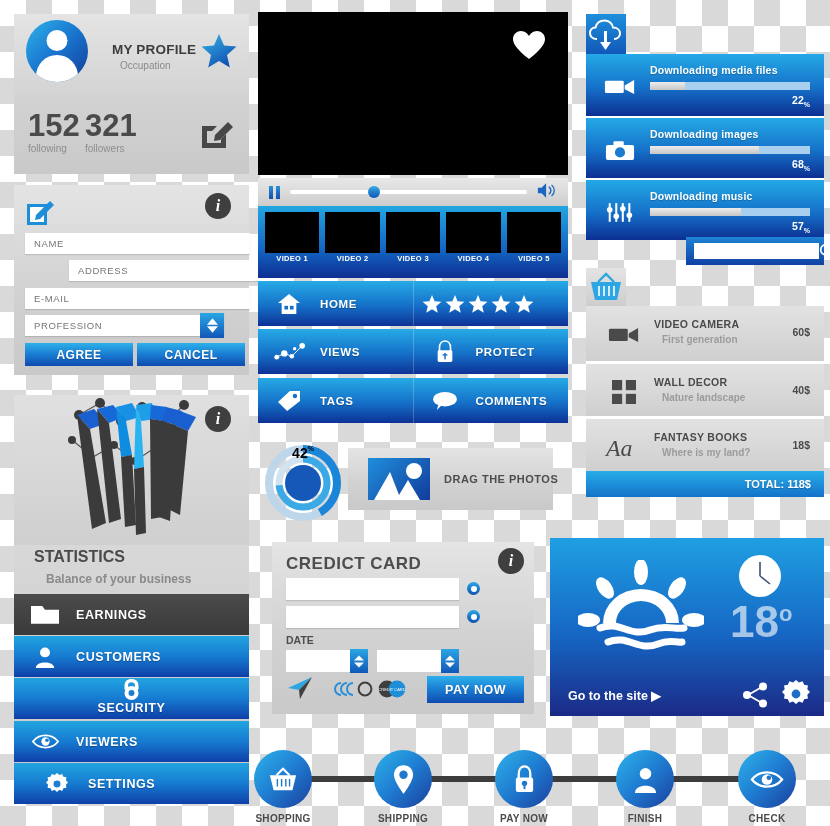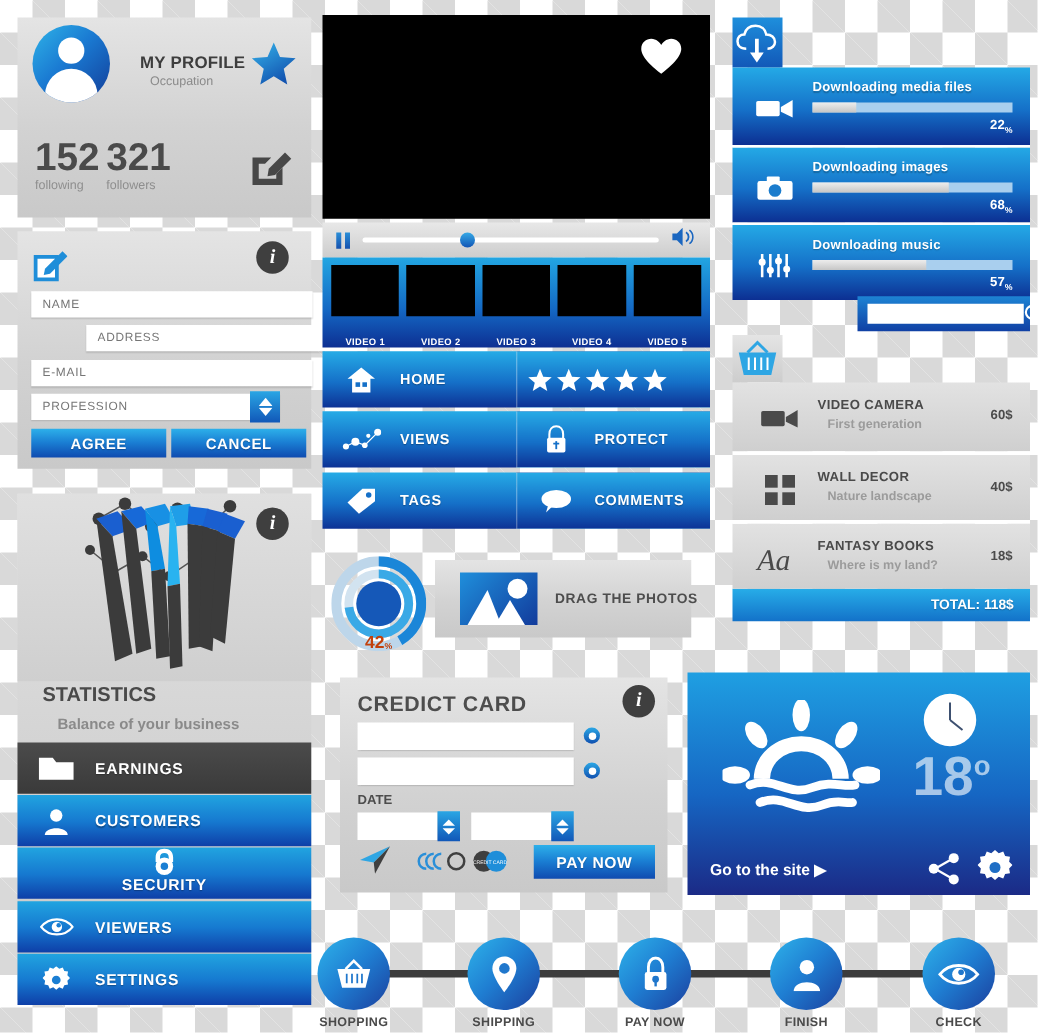--- a/index.html
+++ b/index.html
@@ -94,63 +94,63 @@
   .menu-row {
     width: 235px; height: 41px; display: flex; align-items: center;
     color: #fff; font-size: 12.5px; font-weight: bold; letter-spacing: 0.6px;
     text-shadow: 0 1px 1px rgba(0,0,0,0.3);
   }
   .menu-row .ico { width: 62px; display: flex; justify-content: center; align-items: center; }
   #mr-earnings { left: 14px; top: 594px; background: linear-gradient(180deg, #4b4b4b 0%, #3a3a3a 100%); }
   #mr-customers { left: 14px; top: 636px; }
   #mr-security { left: 14px; top: 678px; flex-direction: column; }
   #mr-viewers { left: 14px; top: 721px; }
-  #mr-settings { left: 14px; top: 763px; }
+  #mr-settings { left: 14px; top: 763px; padding-left: 12px; }
   #video-screen { left: 258px; top: 12px; width: 310px; height: 163px; background: #000; }
   #video-heart { right: 22px; top: 18px; width: 34px; height: 30px; }
   #video-ctrl {
     left: 258px; top: 178px; width: 310px; height: 28px;
     background: linear-gradient(180deg, #e8e8e8 0%, #cdcdcd 100%);
     display: flex; align-items: center; padding: 0 11px;
   }
   #ctrl-pause { display: flex; gap: 3px; }
   #ctrl-pause i { display: block; width: 4px; height: 13px;
     background: linear-gradient(180deg, #2a8fd8, #1550ae); }
   #ctrl-track { flex: 1; height: 4px; background: #fff; margin: 0 10px;
     position: relative; border-radius: 2px; }
   #ctrl-knob { position: absolute; left: 33%; top: -4px; width: 12px; height: 12px;
     border-radius: 50%; background: linear-gradient(180deg, #35a9e6, #1155b5); }
 
   #video-thumbs { left: 258px; top: 206px; width: 310px; height: 72px;
     background: linear-gradient(180deg, #22a6e2 0%, #1468c4 58%, #0d2f92 100%);
     display: flex; padding: 6px 4px 0 4px; }
   .vt { flex: 1; margin: 0 3px; text-align: center; }
   .vt .shot { height: 41px; background: #000; }
-  .vt .lbl { font-size: 7.5px; color: #fff; font-weight: bold; margin-top: 16px;
+  .vt .lbl { font-size: 7.5px; color: #fff; font-weight: bold; margin-top: 1px;
     letter-spacing: 0.3px; }
 
   .tile-row { position: absolute; left: 258px; width: 310px; height: 45px; display: flex; }
   .tile {
     flex: 1; display: flex; align-items: center; color: #fff;
     font-size: 11.5px; font-weight: bold; letter-spacing: 0.6px;
     background: linear-gradient(180deg, #26abe6 0%, #1570c8 55%, #0d3295 100%);
     text-shadow: 0 1px 1px rgba(0,0,0,0.3);
   }
   .tile + .tile { border-left: 1px solid rgba(255,255,255,0.22); }
   .tile .ico { width: 62px; display: flex; justify-content: center; align-items: center; }
   #tr-1 { top: 281px; }
   #tr-2 { top: 329px; }
   #tr-3 { top: 378px; text-align: right; }
   .stars { display: flex; gap: 3px; padding-left: 8px; }
 
   
   #circ-progress { left: 265px; top: 445px; width: 76px; height: 76px; }
   #circ-label { position: absolute; left: 0; top: 0; width: 76px; height: 76px;
-    display: flex; align-items: flex-end; justify-content: center;
-    color: #c2410c; font-size: 14px; font-weight: bold; }
+    display: flex; align-items: flex-start; justify-content: center;
+    color: #000000; font-size: 14px; font-weight: bold; }
   #circ-label sub { font-size: 7px; vertical-align: sub; }
   #drag-card { left: 348px; top: 448px; width: 205px; height: 62px; }
   #drag-thumb { left: 368px; top: 458px; width: 62px; height: 42px;
     background: linear-gradient(135deg, #1f8fdb 0%, #123b9c 100%); overflow:hidden; }
   #drag-label { left: 444px; top: 473px; font-size: 11px; font-weight: bold;
     color: #4d4d4d; letter-spacing: 0.5px; }
 
   
   #cc-card { left: 272px; top: 542px; width: 262px; height: 172px; }
   #cc-title { left: 286px; top: 554px; font-size: 17px; font-weight: bold;

